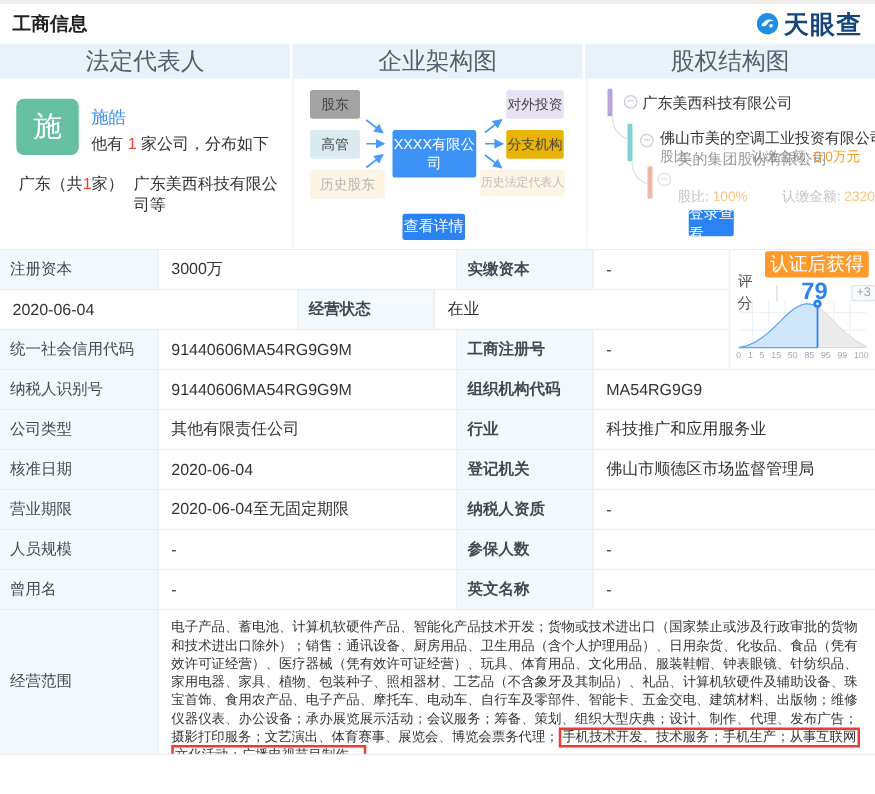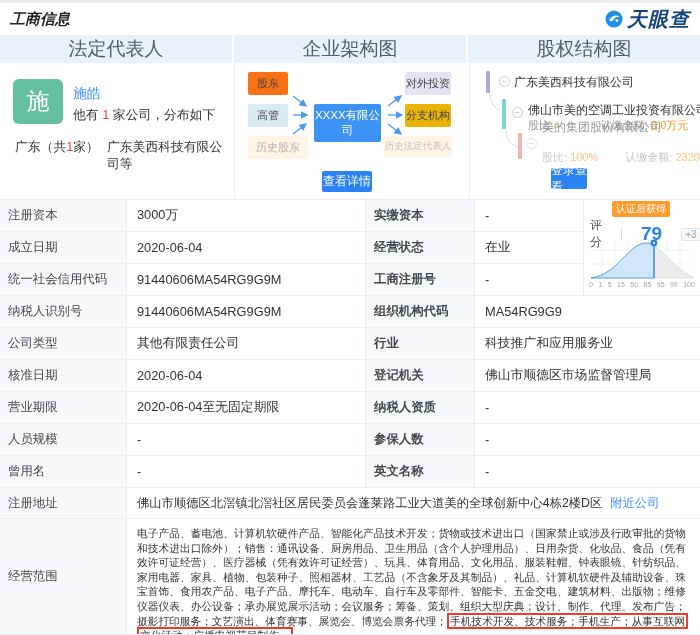--- a/index.html
+++ b/index.html
@@ -1,19 +1,19 @@
 <!DOCTYPE html>
 <html><head>
 <meta charset="utf-8">
 <style>
   html,body{margin:0;padding:0;}
   body{width:700px;height:635px;font-family:"Liberation Sans","DejaVu Sans",sans-serif;
        color:#333;background:#fff;position:relative;overflow:hidden;font-size:12.8px;}
   .topstrip{height:3px;background:#ededed;}
-  .titlebar{display:flex;justify-content:space-between;align-items:center;height:32px;padding:0 10px;font-style:italic;}
+  .titlebar{display:flex;justify-content:space-between;align-items:center;height:32px;padding:0 10px;}
   .page-title{font-size:15px;font-weight:bold;color:#222;}
   .brand{display:flex;align-items:center;gap:4px;cursor:pointer;}
   .brand-text{font-size:20px;font-weight:bold;color:#16457a;letter-spacing:1px;}
   
   .colheads{display:flex;gap:2px;height:28px;background:#fff;}
   .colhead{flex:1;background:#e9f2f9;color:#51606c;font-size:19px;display:flex;align-items:center;justify-content:center;}
   
   .panels{display:flex;height:136px;position:relative;background:#fff;}
   .panel{position:relative;box-sizing:border-box;}
   .p1{width:235px;border-right:1px solid #eef1f4;}
@@ -23,21 +23,21 @@
   
   .avatar{left:13px;top:16px;width:50px;height:45px;border-radius:6px;background:#65c0a0;color:#fff;
           font-size:23px;display:flex;align-items:center;justify-content:center;}
   .rep-name{left:73px;top:22px;font-size:14px;color:#3e8ff7;cursor:pointer;}
   .rep-sum{left:73px;top:44px;font-size:12.8px;color:#333;}
   .red{color:#f0392f;}
   .region{left:15px;top:76px;font-size:12.8px;}
   .region-co{left:107px;top:76px;font-size:12.8px;}
   
   .ob{position:absolute;font-size:11px;text-align:center;border-radius:2px;padding:4px 0;color:#444;}
-  .ob-sh{left:13px;top:9px;width:40px;background:#f97316;}
+  .ob-sh{left:13px;top:9px;width:40px;background:#a3a3a3;}
   .ob-ex{left:13px;top:41px;width:40px;background:#d9ebf1;}
   .ob-hs{left:13px;top:73px;width:60px;background:#fdf4e3;color:#b5b5b5;}
   .ob-c {left:79px;top:41px;width:67px;background:#3d93f5;color:#fff;font-size:11.5px;}
   .ob-inv{left:170px;top:9px;width:46px;background:#e8e0f3;}
   .ob-br{left:170px;top:41px;width:46px;background:#eab308;}
   .ob-hl{left:149px;top:73px;width:68px;background:#fdf4e3;color:#c0c0c0;font-size:9.5px;white-space:nowrap;}
   .btn{background:#2b82f3;color:#fff;font-size:12px;border:none;border-radius:2px;
        display:flex;align-items:center;justify-content:center;cursor:pointer;}
   .btn-view{left:87px;top:108px;width:50px;height:21px;}
   .btn-login{left:81px;top:105px;width:36px;height:21px;z-index:3;}
@@ -61,21 +61,21 @@
   .top-left{width:583px;}
   .score-cell{flex:1;position:relative;border-bottom:1px solid #e9eef2;box-sizing:border-box;}
   .addr-row{height:31px;}
   .addr-v{flex:1;border-right:none;font-size:12.3px;}
   .link{color:#3e8ff7;cursor:pointer;margin-left:8px;white-space:nowrap;}
   .scope-row{display:flex;height:116px;box-sizing:border-box;border-bottom:1px solid #e9eef2;}
   .scope-v{flex:1;box-sizing:border-box;padding:7px 14px 7px 10px;font-size:10.7px;line-height:14.6px;
            text-align:justify;color:#333;overflow:hidden;}
   .hl{border:2px solid #f0392f;padding:0 1px;-webkit-box-decoration-break:clone;box-decoration-break:clone;}
   
-  .badge{position:absolute;left:28px;top:1px;background:#ff9a2d;color:#fff;font-size:10px;
+  .badge{position:absolute;left:28px;top:1px;background:#ff9a2d;color:#fff;font-size:15px;
          padding:1px 4px;border-radius:2px;z-index:1;}
   .badge-tri{position:absolute;left:36px;top:13px;width:0;height:0;border:4px solid transparent;border-top-color:#ff9a2d;}
   .score-line{position:absolute;left:6px;top:17px;display:flex;align-items:center;gap:19px;}
   .score-label{font-size:12px;color:#555;}
   .score-div{width:1px;height:13px;background:#ddd;}
   .score-val{font-size:19px;font-weight:bold;color:#2b82f3;}
   .score-delta{font-size:10px;color:#97a6b3;border:1px solid #e0e6ea;background:#f7f9fa;border-radius:2px;padding:0 3px;}
   .score-chart{position:absolute;left:5px;top:38px;}
   .xticks{position:absolute;left:5px;top:81px;width:106px;display:flex;justify-content:space-between;
           font-size:7px;color:#9aa8b4;}
@@ -177,21 +177,20 @@
 
   <div class="top-group">
     <div class="top-left">
       <div class="trow">
         <div class="lc l1">注册资本</div>
         <div class="vc v1">3000万</div>
         <div class="lc l2">实缴资本</div>
         <div class="vc v2">-</div>
       </div>
       <div class="trow">
-        <div class="lc l1">成立日期</div>
         <div class="vc v1">2020-06-04</div>
         <div class="lc l2">经营状态</div>
         <div class="vc v2">在业</div>
       </div>
       <div class="trow" style="border-bottom:1px solid #e9eef2;">
         <div class="lc l1">统一社会信用代码</div>
         <div class="vc v1">91440606MA54RG9G9M</div>
         <div class="lc l2">工商注册号</div>
         <div class="vc v2">-</div>
       </div>
@@ -275,27 +274,20 @@
     <div class="lc l2">参保人数</div>
     <div class="vc v2">-</div>
   </div>
   <div class="trow">
     <div class="lc l1">曾用名</div>
     <div class="vc v1">-</div>
     <div class="lc l2">英文名称</div>
     <div class="vc v2">-</div>
   </div>
 
-  <div class="trow addr-row">
-    <div class="lc l1">注册地址</div>
-    <div class="vc addr-v">
-      <span>佛山市顺德区北滘镇北滘社区居民委员会蓬莱路工业大道美的全球创新中心4栋2楼D区</span>
-      <span class="link">附近公司</span>
-    </div>
-  </div>
 
   <div class="scope-row">
     <div class="lc l1">经营范围</div>
     <div class="scope-v">
       <span>电子产品、蓄电池、计算机软硬件产品、智能化产品技术开发；货物或技术进出口（国家禁止或涉及行政审批的货物和技术进出口除外）；销售：通讯设备、厨房用品、卫生用品（含个人护理用品）、日用杂货、化妆品、食品（凭有效许可证经营）、医疗器械（凭有效许可证经营）、玩具、体育用品、文化用品、服装鞋帽、钟表眼镜、针纺织品、家用电器、家具、植物、包装种子、照相器材、工艺品（不含象牙及其制品）、礼品、计算机软硬件及辅助设备、珠宝首饰、食用农产品、电子产品、摩托车、电动车、自行车及零部件、智能卡、五金交电、建筑材料、出版物；维修仪器仪表、办公设备；承办展览展示活动；会议服务；筹备、策划、组织大型庆典；设计、制作、代理、发布广告；摄影打印服务；文艺演出、体育赛事、展览会、博览会票务代理；</span><span class="hl">手机技术开发、技术服务；手机生产；从事互联网文化活动；广播电视节目制作。</span>
     </div>
   </div>
 
 </div>
 

